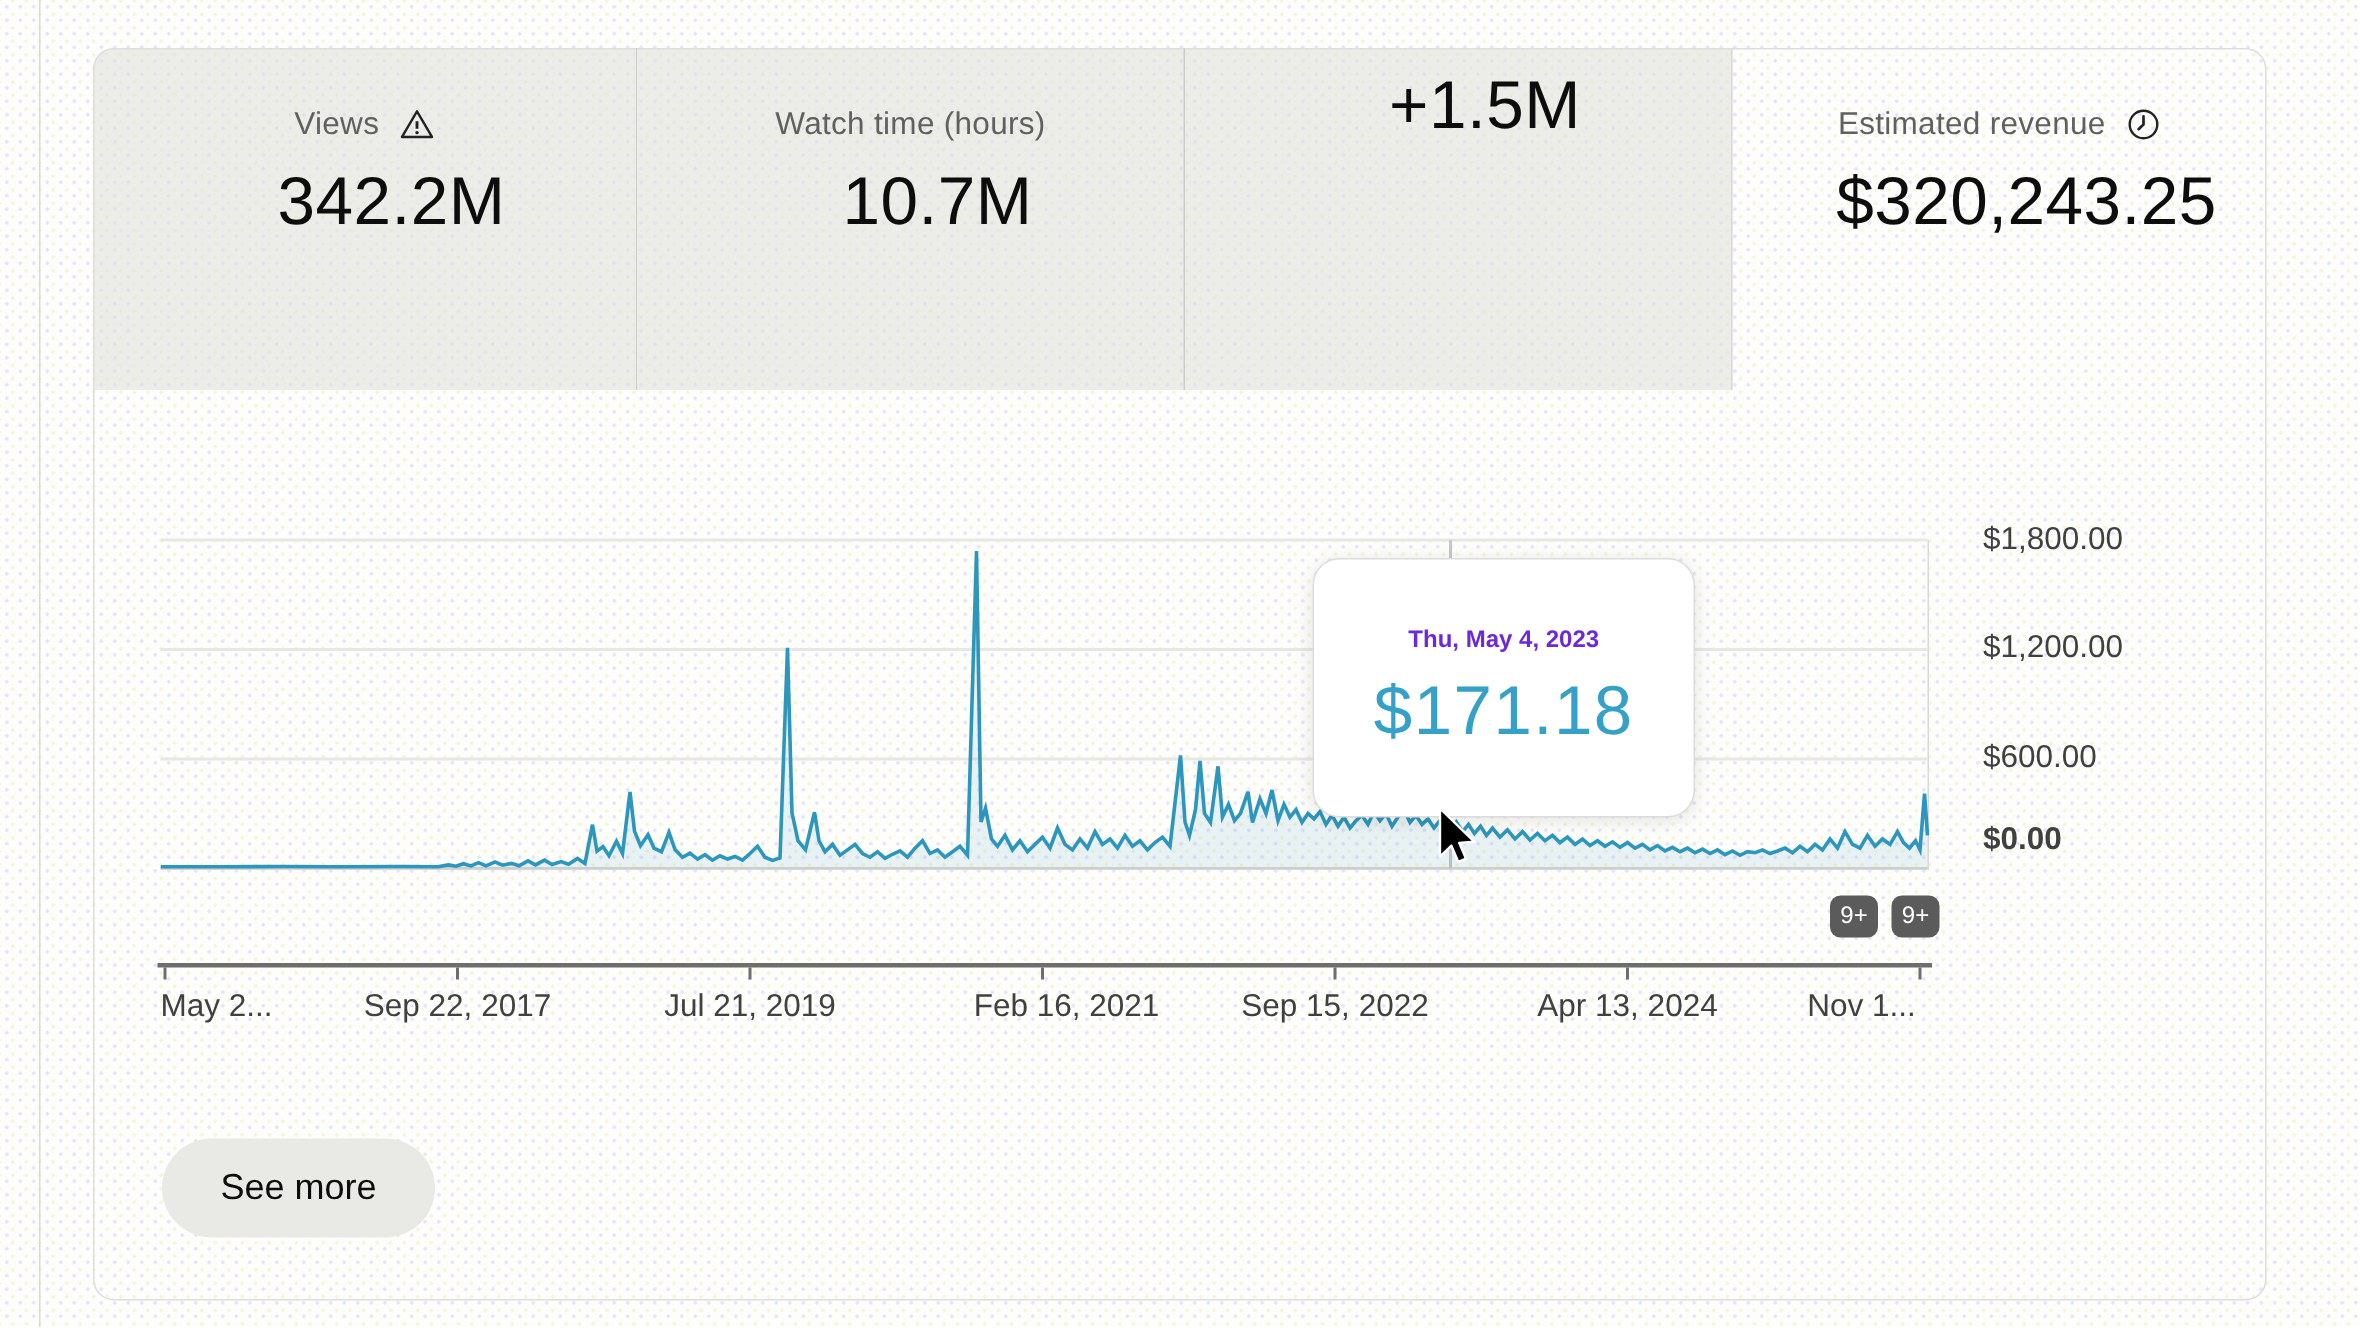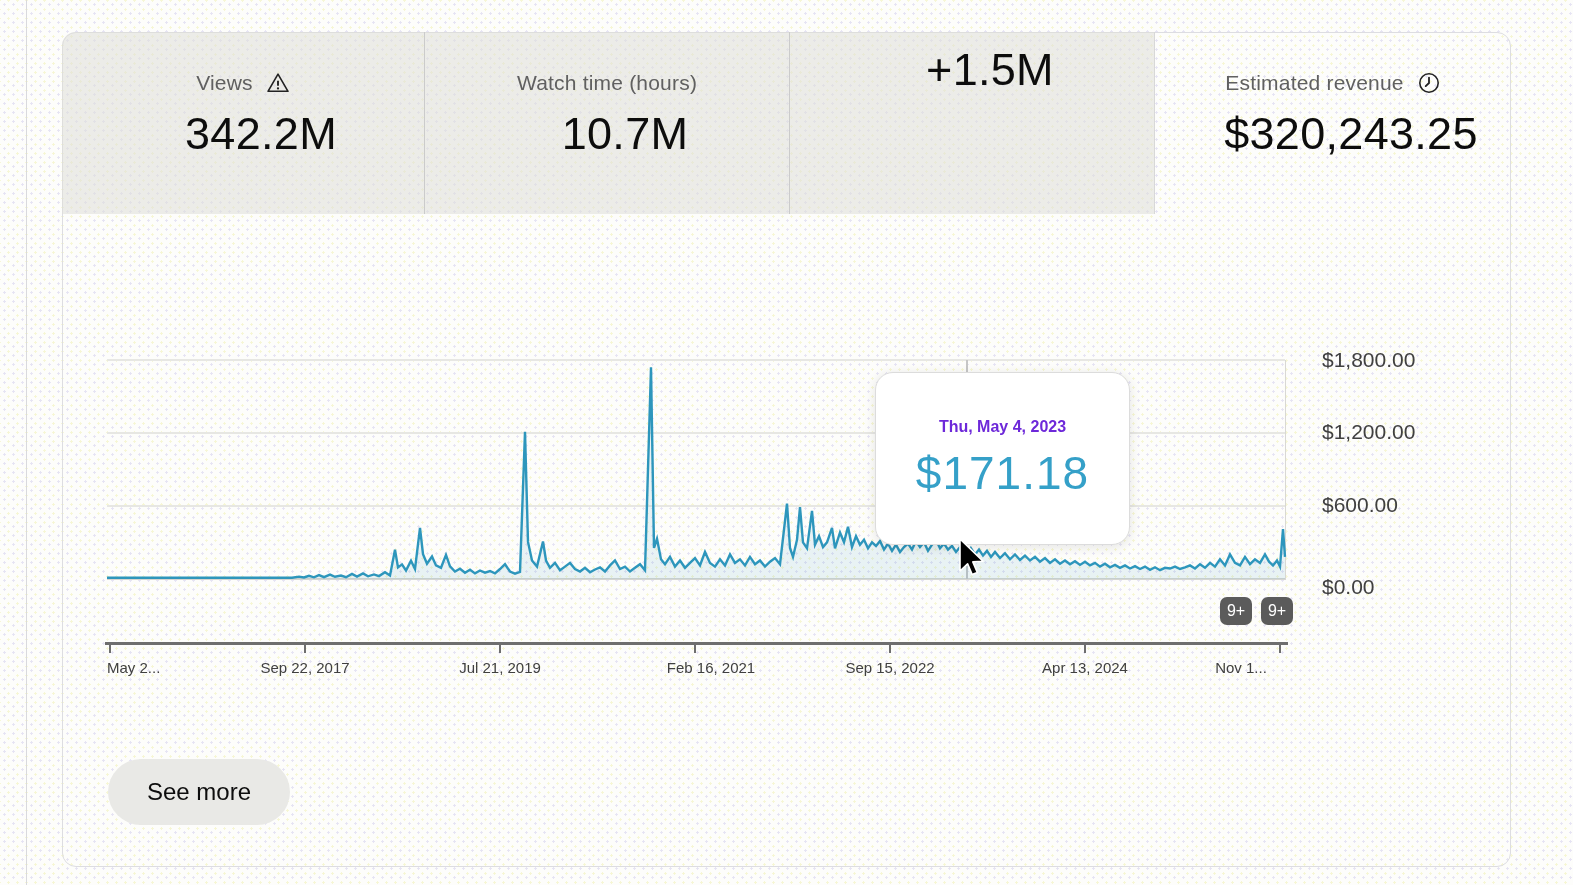--- a/index.html
+++ b/index.html
@@ -11,38 +11,38 @@
       radial-gradient(rgba(197,191,232,0.40) 1px, transparent 1.3px),
       radial-gradient(rgba(238,238,168,0.45) 1px, transparent 1.3px);
     background-size:9px 9px,9px 9px;
     background-position:0 0,4px 5px;
   }
   .left-rule{position:absolute;left:26px;top:0;width:1px;height:885px;background:#d9d9dd;}
   .card{
     position:absolute;left:62px;top:32px;width:1449px;height:835px;
     border:1px solid #dddde1;border-radius:14px;background:transparent;box-sizing:border-box;
   }
-  .tab{position:absolute;top:32px;height:182px;box-sizing:border-box;cursor:pointer;}
+  .tab{position:absolute;top:32px;height:228px;box-sizing:border-box;cursor:pointer;}
   .tab.gray{background-color:rgba(223,223,217,0.55);}
   .tab.sep{border-right:1.5px solid #cbcbcb;}
   .tab-head{display:flex;justify-content:center;align-items:center;gap:13px;padding-top:38px;height:26px;}
   .tab-label{font-size:21px;font-weight:500;color:#606060;letter-spacing:0.2px;}
   .tab-icon{width:24px;height:24px;flex:0 0 auto;}
   .tab-value{margin-top:12px;text-align:center;font-size:45px;font-weight:400;color:#0d0d0d;letter-spacing:0.3px;padding-left:36px;}
   .r-tl{border-top-left-radius:14px;}
   .r-tr{border-top-right-radius:14px;}
 
   
   .gridline{position:absolute;height:2px;background:#e7e7e3;}
   .gridline.base{background:#d6d6d2;}
   .vline-right{position:absolute;width:1px;background:#d8d8d4;}
   .chart-svg{position:absolute;left:107px;top:352px;}
   .axis-line{position:absolute;left:105px;top:642px;width:1183px;height:3px;background:#6e6e6e;}
   .axis-tick{position:absolute;top:645px;width:2px;height:8px;background:#6e6e6e;}
-  .x-label{position:absolute;top:659px;font-size:15px;color:#404040;white-space:nowrap;}
+  .x-label{position:absolute;top:659px;font-size:21px;color:#404040;white-space:nowrap;}
   .x-label.centered{transform:translateX(-50%);}
   .y-label{position:absolute;left:1322px;font-size:21px;color:#404040;white-space:nowrap;}
 
   .tooltip{
     position:absolute;left:875px;top:372px;width:253px;height:171px;background:#ffffff;
     border:1.5px solid #dcdcdc;border-radius:18px;box-shadow:0 2px 12px rgba(0,0,0,0.10);
     display:flex;flex-direction:column;align-items:center;justify-content:center;gap:10px;z-index:5;
   }
   .tooltip-date{font-size:16px;font-weight:700;color:#6d28d9;}
   .tooltip-value{font-size:46px;font-weight:400;color:#35a0c8;letter-spacing:1px;}
@@ -126,21 +126,21 @@
     <span class="x-label centered" style="left:305px;">Sep 22, 2017</span>
     <span class="x-label centered" style="left:500px;">Jul 21, 2019</span>
     <span class="x-label centered" style="left:695px;margin-left:16px;">Feb 16, 2021</span>
     <span class="x-label centered" style="left:890px;">Sep 15, 2022</span>
     <span class="x-label centered" style="left:1085px;">Apr 13, 2024</span>
     <span class="x-label centered" style="left:1241px;">Nov 1...</span>
 
     <span class="y-label" style="top:348px;">$1,800.00</span>
     <span class="y-label" style="top:420px;">$1,200.00</span>
     <span class="y-label" style="top:493px;">$600.00</span>
-    <span class="y-label" style="top:575px;">$0.00</span>
+    <span class="y-label" style="top:548px;font-weight:bold;">$0.00</span>
 
     <div class="tooltip">
       <div class="tooltip-date">Thu, May 4, 2023</div>
       <div class="tooltip-value">$171.18</div>
     </div>
 
     <div class="badge" style="left:1220px;">9+</div>
     <div class="badge" style="left:1261px;">9+</div>
   </div>
 

